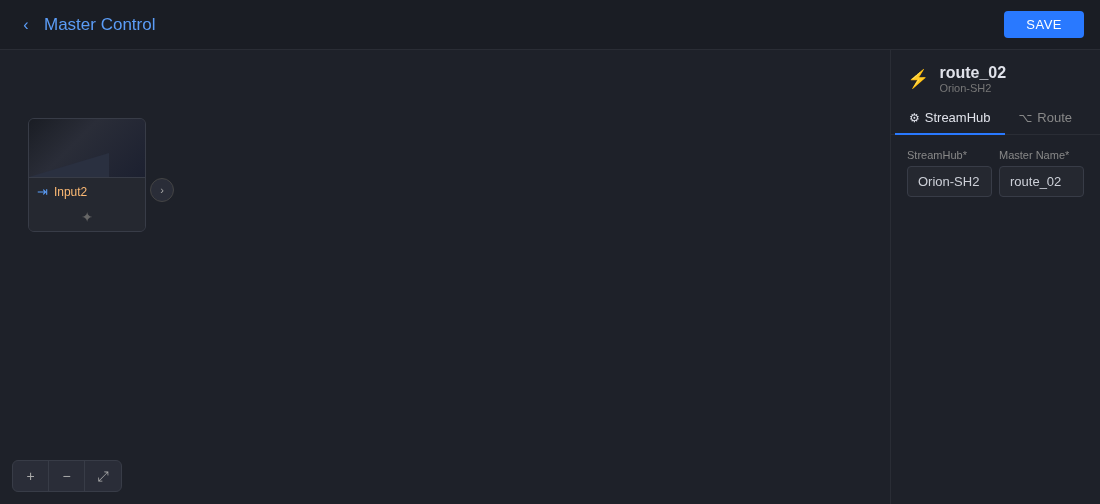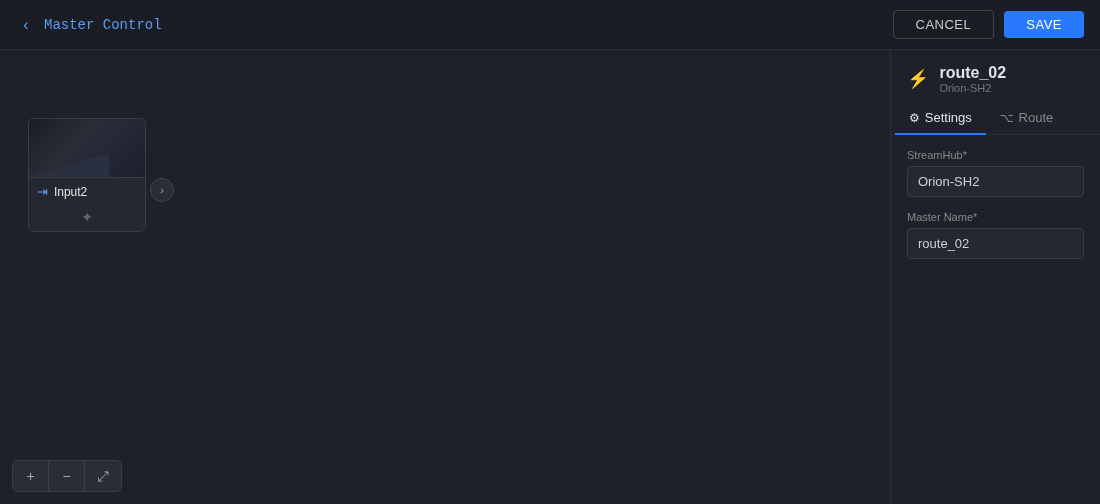--- a/index.html
+++ b/index.html
@@ -35,23 +35,22 @@
       height: 20px;
       display: flex;
       align-items: center;
       justify-content: center;
       color: #5b9cf6;
       cursor: pointer;
       font-size: 16px;
     }
     .master-control-title {
       color: #5b9cf6;
-      font-size: 14px;
+      font-size: 17px;
       font-weight: 500;
-      font-family: Liberation Mono, monospace;
     }
     .header-actions {
       display: flex;
       align-items: center;
       gap: 10px;
     }
     .btn-cancel {
       background: transparent;
       border: 1px solid #444;
       color: #ccc;
@@ -124,21 +123,21 @@
       padding: 6px 8px;
       gap: 6px;
       background: #252830;
       border-top: 1px solid #383c47;
     }
     .node-icon {
       color: #5b9cf6;
       font-size: 13px;
     }
     .node-label {
-      color: #e5e5e5;
+      color: #fdba74;
       font-size: 12px;
     }
     .node-action-row {
       display: flex;
       align-items: center;
       justify-content: center;
       padding: 4px 8px 6px;
       background: #252830;
     }
     .node-action-icon {
@@ -244,22 +243,22 @@
       border-bottom-color: #2979ff;
     }
     .tab-icon {
       font-size: 12px;
     }
 
     
     .panel-form {
       padding: 14px 16px;
       display: flex;
-      flex-direction: column;
-      gap: 14px;
+      flex-direction: row;
+      gap: 7px;
     }
     .form-field {}
     .form-label {
       font-size: 11px;
       color: #888;
       margin-bottom: 5px;
       display: block;
     }
     .form-input {
       width: 100%;
@@ -274,21 +273,20 @@
   </style>
 </head>
 <body>
 
 <div class="header">
   <div class="header-left">
     <div class="back-icon">‹</div>
     <span class="master-control-title">Master Control</span>
   </div>
   <div class="header-actions">
-    <button class="btn-cancel">CANCEL</button>
     <button class="btn-save">SAVE</button>
   </div>
 </div>
 
 <div class="main-content">
 
   <div class="canvas-area">
 
     <div class="canvas-node">
       <div class="node-preview"></div>
@@ -319,21 +317,21 @@
       <span class="route-icon">⚡</span>
       <div class="panel-route-info">
         <div class="panel-route-name">route_02</div>
         <div class="panel-route-sub">Orion-SH2</div>
       </div>
     </div>
 
     <div class="panel-tabs">
       <div class="panel-tab active">
         <span class="tab-icon">⚙</span>
-        <span>Settings</span>
+        <span>StreamHub</span>
       </div>
       <div class="panel-tab">
         <span class="tab-icon">⌥</span>
         <span>Route</span>
       </div>
     </div>
 
     <div class="panel-form">
       <div class="form-field">
         <label class="form-label">StreamHub*</label>

